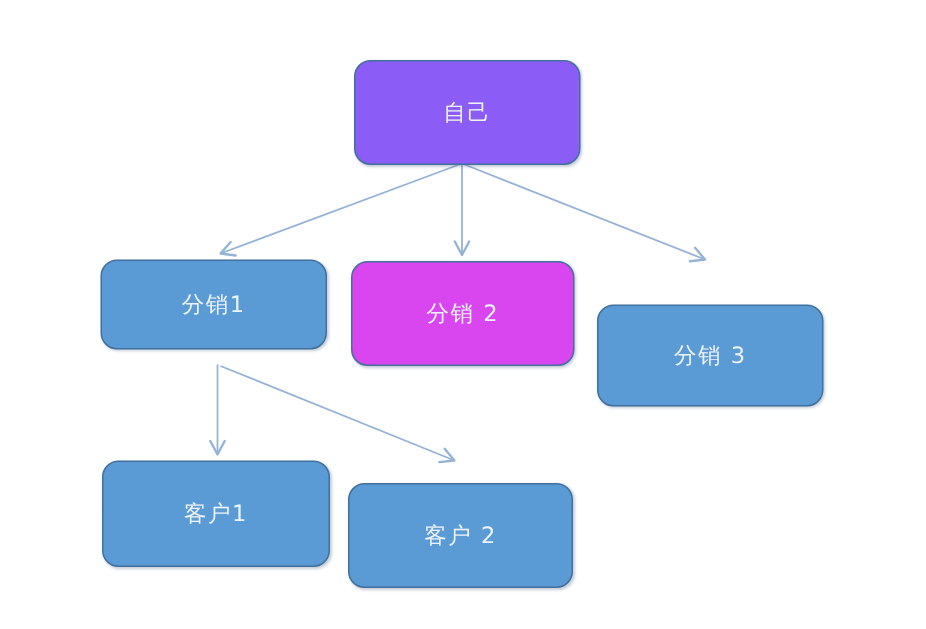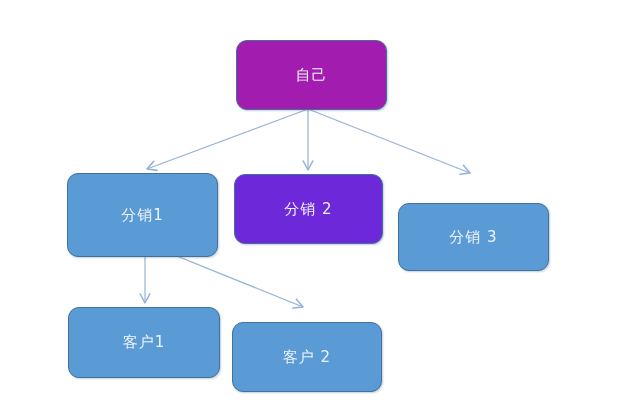--- a/index.html
+++ b/index.html
@@ -53,29 +53,29 @@
     </defs>
     <g id="edge-group">
         <line x1="308" y1="109" x2="147" y2="169" stroke="#95b3d7" stroke-width="1.2" marker-end="url(#open-arrowhead)"></line>
         <line x1="308" y1="109" x2="308" y2="170" stroke="#95b3d7" stroke-width="1.2" marker-end="url(#open-arrowhead)"></line>
         <line x1="308" y1="109" x2="470" y2="173" stroke="#95b3d7" stroke-width="1.2" marker-end="url(#open-arrowhead)"></line>
         <line x1="145" y1="243" x2="145" y2="303" stroke="#95b3d7" stroke-width="1.2" marker-end="url(#open-arrowhead)"></line>
         <line x1="147" y1="244" x2="303" y2="307" stroke="#95b3d7" stroke-width="1.2" marker-end="url(#open-arrowhead)"></line>
       </g>
   </svg>
 
-  <div class="node" style="left: 236px; top: 40px; width: 151px; height: 70px; background: #a21caf; border-color: rgb(65, 113, 156); color: rgb(237, 243, 250);">
+  <div class="node" style="left: 236px; top: 40px; width: 151px; height: 70px; background: #8b5cf6; border-color: rgb(65, 113, 156); color: rgb(237, 243, 250);">
     <span class="node-label">自己</span>
   </div>
 
-  <div class="node" style="left: 67px; top: 173px; width: 151px; height: 84px; background: rgb(91, 155, 213); border-color: rgb(65, 113, 156); color: rgb(237, 243, 250);">
+  <div class="node" style="left: 67px; top: 173px; width: 151px; height: 60px; background: rgb(91, 155, 213); border-color: rgb(65, 113, 156); color: rgb(237, 243, 250);">
     <span class="node-label">分销1</span>
   </div>
 
-  <div class="node" style="left: 234px; top: 174px; width: 149px; height: 70px; background: #6d28d9; border-color: rgb(65, 113, 156); color: rgb(237, 243, 250);">
+  <div class="node" style="left: 234px; top: 174px; width: 149px; height: 70px; background: #d946ef; border-color: rgb(65, 113, 156); color: rgb(237, 243, 250);">
     <span class="node-label">分销 2</span>
   </div>
 
   <div class="node" style="left: 398px; top: 175px; width: 151px; height: 68px; background: rgb(91, 155, 213); border-color: rgb(65, 113, 156); color: rgb(237, 243, 250); margin-top: 28px;">
     <span class="node-label">分销 3</span>
   </div>
 
   <div class="node" style="left: 68px; top: 307px; width: 152px; height: 71px; background: rgb(91, 155, 213); border-color: rgb(65, 113, 156); color: rgb(237, 243, 250); text-align: right;">
     <span class="node-label">客户1</span>
   </div>

